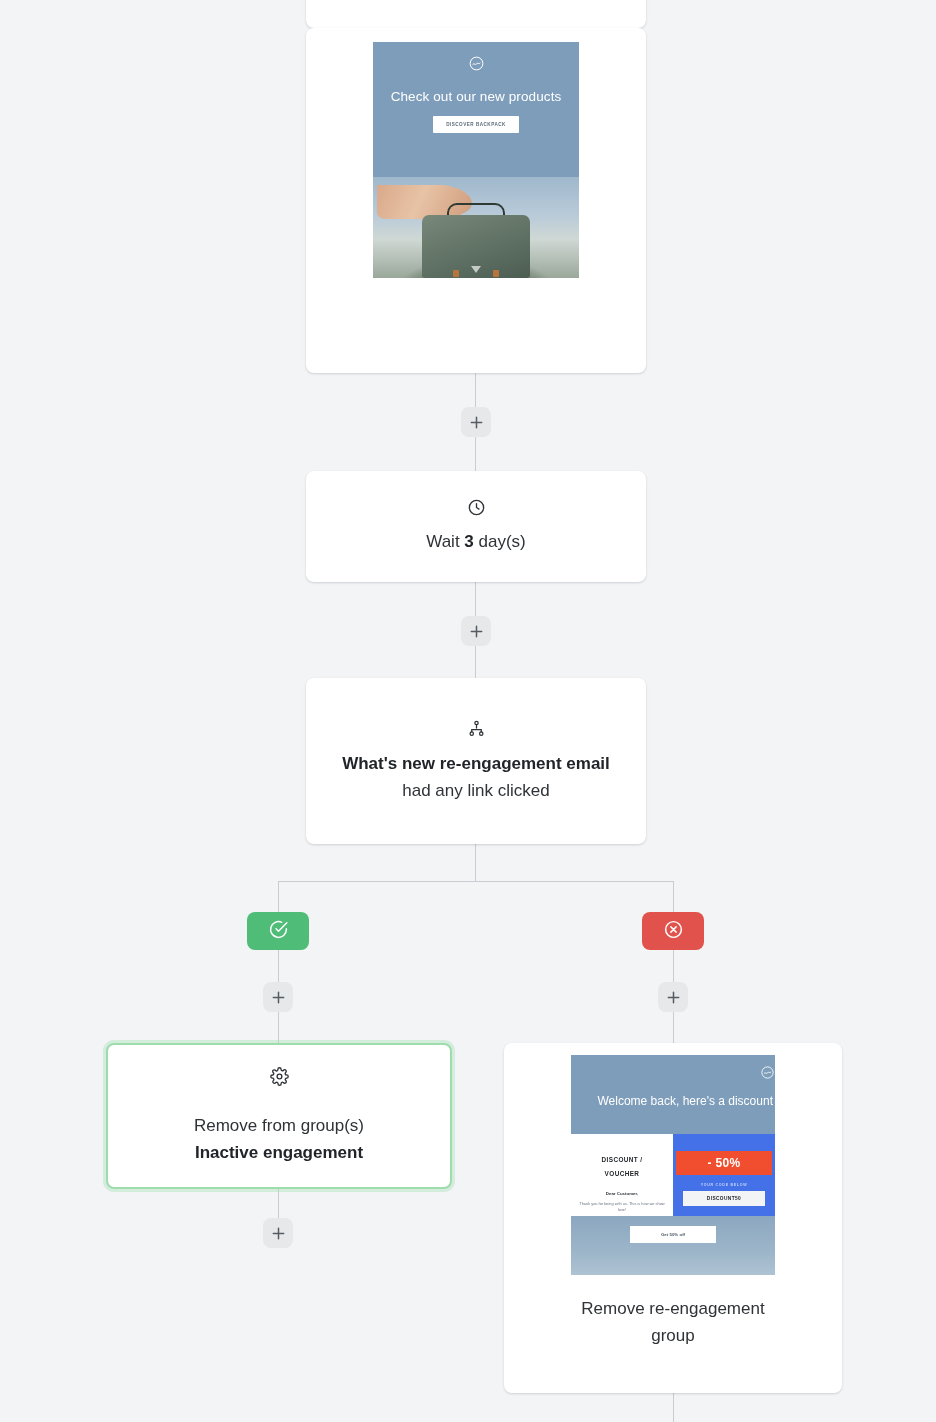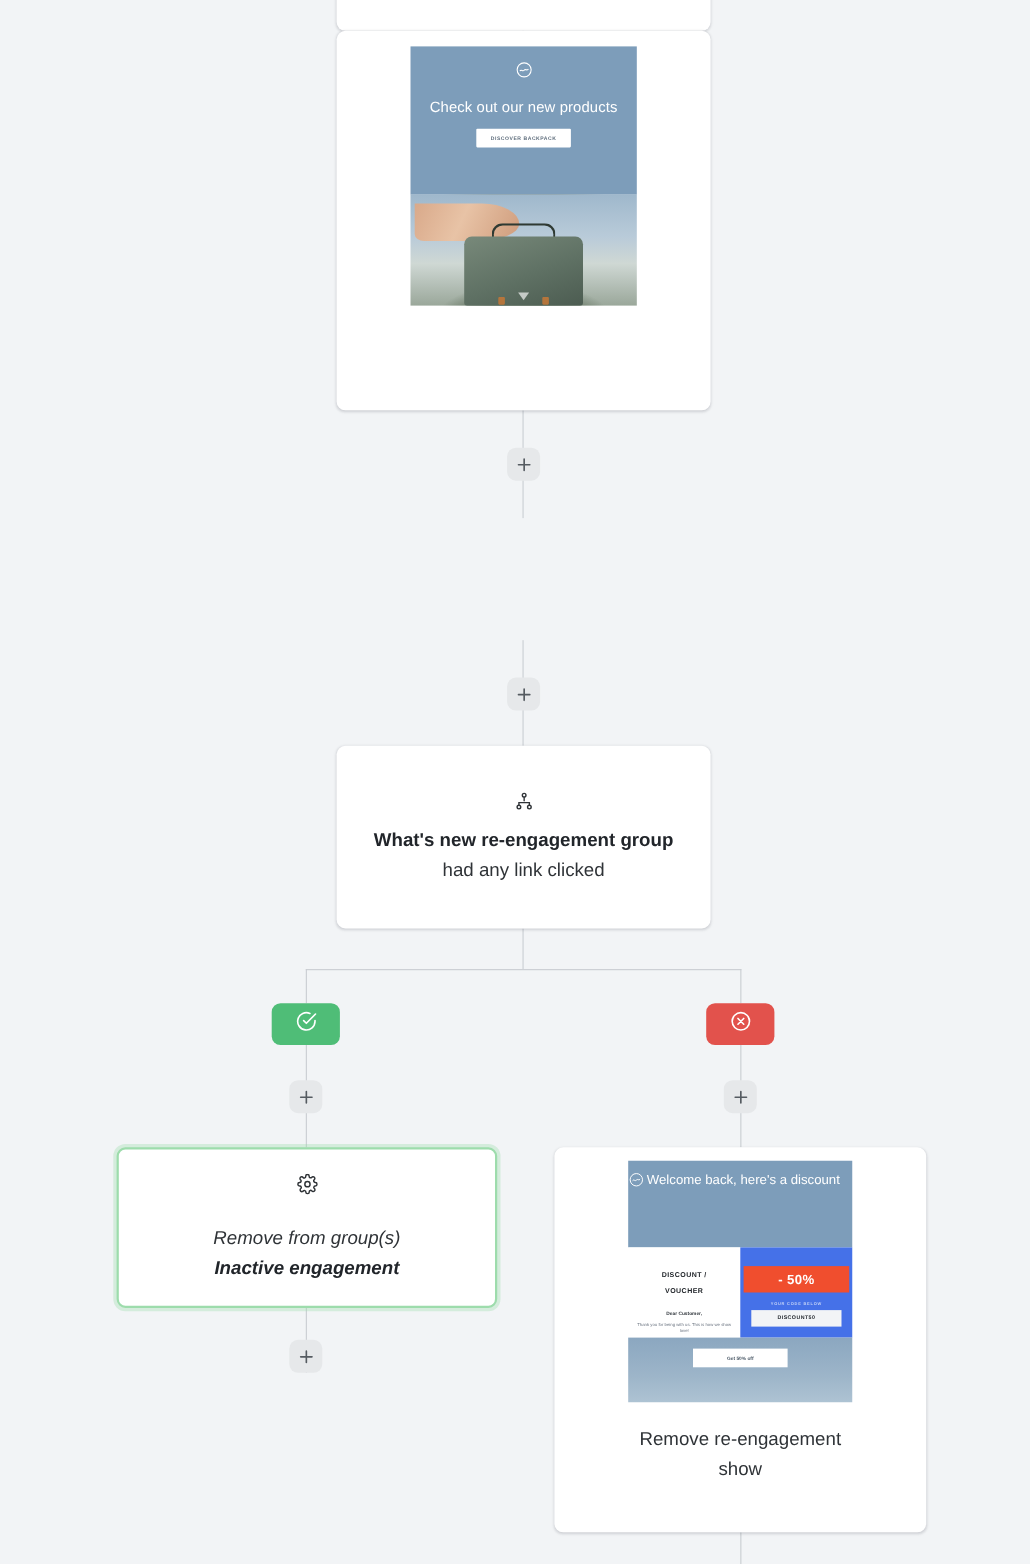--- a/index.html
+++ b/index.html
@@ -104,21 +104,21 @@
   .t1-tri {
     position: absolute; left: 50%; top: 88%; transform: translateX(-50%);
     width: 0; height: 0; border-left: 5px solid transparent;
     border-right: 5px solid transparent; border-top: 7px solid rgba(255,255,255,.65);
   }
 
   
   .t2 { left: 0; top: 0; width: 100%; height: 100%; background: #fff; }
   .t2-hero {
     position: absolute; left: 0; top: 0; width: 100%; height: 36%;
-    background: #7d9dba; display: flex; flex-direction: row; align-items: flex-start;
+    background: #7d9dba; display: flex; flex-direction: column; align-items: flex-end;
   }
   .t2-logo { margin-top: 10px; }
   .t2-head {
     margin-top: 9px; color: #ffffff; font-size: 12px; line-height: 17px;
     text-align: center; font-weight: 300; width: 88%;
   }
   .t2-mid { position: absolute; left: 0; top: 36%; width: 100%; height: 37%; display: flex; }
   .t2-left {
     width: 50%; background: #ffffff; display: flex; flex-direction: column;
     align-items: center; justify-content: flex-start; padding-top: 9%;
@@ -197,20 +197,33 @@
   </div>
 
   <div class="plus" style="left:461px; top:407px;">
     <span>
       <svg width="15" height="15" viewBox="0 0 16 16" stroke="#555b61" stroke-width="1.6" stroke-linecap="round">
         <path d="M8 2.5v11M2.5 8h11"></path>
       </svg>
     </span>
   </div>
 
+  <div class="card" style="left:306px; top:471px; width:340px; height:111px; display:flex; flex-direction:column; justify-content:center;">
+    <div class="card-icon">
+      <span>
+        <svg width="19" height="19" viewBox="0 0 24 24" fill="none" stroke="#2f3337" stroke-width="1.7" stroke-linecap="round">
+          <circle cx="12" cy="12" r="9"></circle>
+            <path d="M12 7.2V12l3.1 2"></path>
+        </svg>
+      </span>
+    </div>
+    <div class="card-title" style="margin-top:11px;">
+      <span>Wait </span><b>3</b><span> day(s)</span>
+    </div>
+  </div>
 
   <div class="plus" style="left:461px; top:616px;">
     <span>
       <svg width="15" height="15" viewBox="0 0 16 16" stroke="#555b61" stroke-width="1.6" stroke-linecap="round">
         <path d="M8 2.5v11M2.5 8h11"></path>
       </svg>
     </span>
   </div>
 
   <div class="card" style="left:306px; top:678px; width:340px; height:166px; display:flex; flex-direction:column; justify-content:center; padding:0 24px;">
@@ -218,21 +231,21 @@
       <span>
         <svg width="19" height="19" viewBox="0 0 24 24" fill="none" stroke="#2f3337" stroke-width="1.6" stroke-linecap="round">
           <circle cx="12" cy="5" r="2.1"></circle>
             <circle cx="6" cy="18.5" r="2.1"></circle>
             <circle cx="18" cy="18.5" r="2.1"></circle>
           <path d="M12 7.1v4.3M6 16.4v-2.9h12v2.9M6 13.5h12"></path>
         </svg>
       </span>
     </div>
     <div class="card-title" style="margin-top:12px;">
-      <b>What's new re-engagement group</b><span> had any link clicked</span>
+      <b>What's new re-engagement email</b><span> had any link clicked</span>
     </div>
   </div>
 
   <div class="badge yes" style="left:247px; top:912px;">
     <span>
       <svg width="21" height="21" viewBox="0 0 24 24" fill="none" stroke="#ffffff" stroke-width="1.7" stroke-linecap="round" stroke-linejoin="round">
         <path d="M21 11.1V12a9 9 0 11-5.3-8.2"></path>
           <path d="M21.5 4.4L12 14l-2.8-2.8"></path>
       </svg>
     </span>
@@ -263,21 +276,21 @@
 
   <div class="card selected" style="left:106px; top:1043px; width:346px; height:146px; display:flex; flex-direction:column; justify-content:center;">
     <div class="card-icon">
       <span>
         <svg width="19" height="19" viewBox="0 0 24 24" fill="none" stroke="#2f3337" stroke-width="1.7" stroke-linecap="round" stroke-linejoin="round">
           <circle cx="12" cy="12" r="3"></circle>
           <path d="M19.4 15a1.6 1.6 0 00.3 1.8l.1.1a2 2 0 11-2.8 2.8l-.1-.1a1.6 1.6 0 00-1.8-.3 1.6 1.6 0 00-1 1.5v.2a2 2 0 11-4 0v-.1a1.6 1.6 0 00-1-1.5 1.6 1.6 0 00-1.8.3l-.1.1a2 2 0 11-2.8-2.8l.1-.1a1.6 1.6 0 00.3-1.8 1.6 1.6 0 00-1.5-1H3a2 2 0 110-4h.1a1.6 1.6 0 001.5-1 1.6 1.6 0 00-.3-1.8l-.1-.1a2 2 0 112.8-2.8l.1.1a1.6 1.6 0 001.8.3h.1a1.6 1.6 0 001-1.5V3a2 2 0 114 0v.1a1.6 1.6 0 001 1.5 1.6 1.6 0 001.8-.3l.1-.1a2 2 0 112.8 2.8l-.1.1a1.6 1.6 0 00-.3 1.8v.1a1.6 1.6 0 001.5 1h.2a2 2 0 110 4h-.1a1.6 1.6 0 00-1.5 1z"></path>
         </svg>
       </span>
     </div>
-    <div class="card-title" style="margin-top:26px;font-style:italic;">
+    <div class="card-title" style="margin-top:26px;">
       <span>Remove from group(s)</span><br>
       <b>Inactive engagement</b>
     </div>
   </div>
 
   <div class="plus" style="left:263px; top:1218px;">
     <span>
       <svg width="15" height="15" viewBox="0 0 16 16" stroke="#555b61" stroke-width="1.6" stroke-linecap="round">
         <path d="M8 2.5v11M2.5 8h11"></path>
       </svg>
@@ -312,17 +325,17 @@
             <div class="t2-code">DISCOUNT50</div>
           </div>
         </div>
         <div class="t2-foot">
           <div class="t2-cta">Get 50% off</div>
         </div>
       </div>
     </div>
     <div class="card-title" style="margin-top:20px;">
       <span>Remove re-engagement</span><br>
-      <span>show</span>
+      <span>group</span>
     </div>
   </div>
 
 </div>
 
 </body></html>

